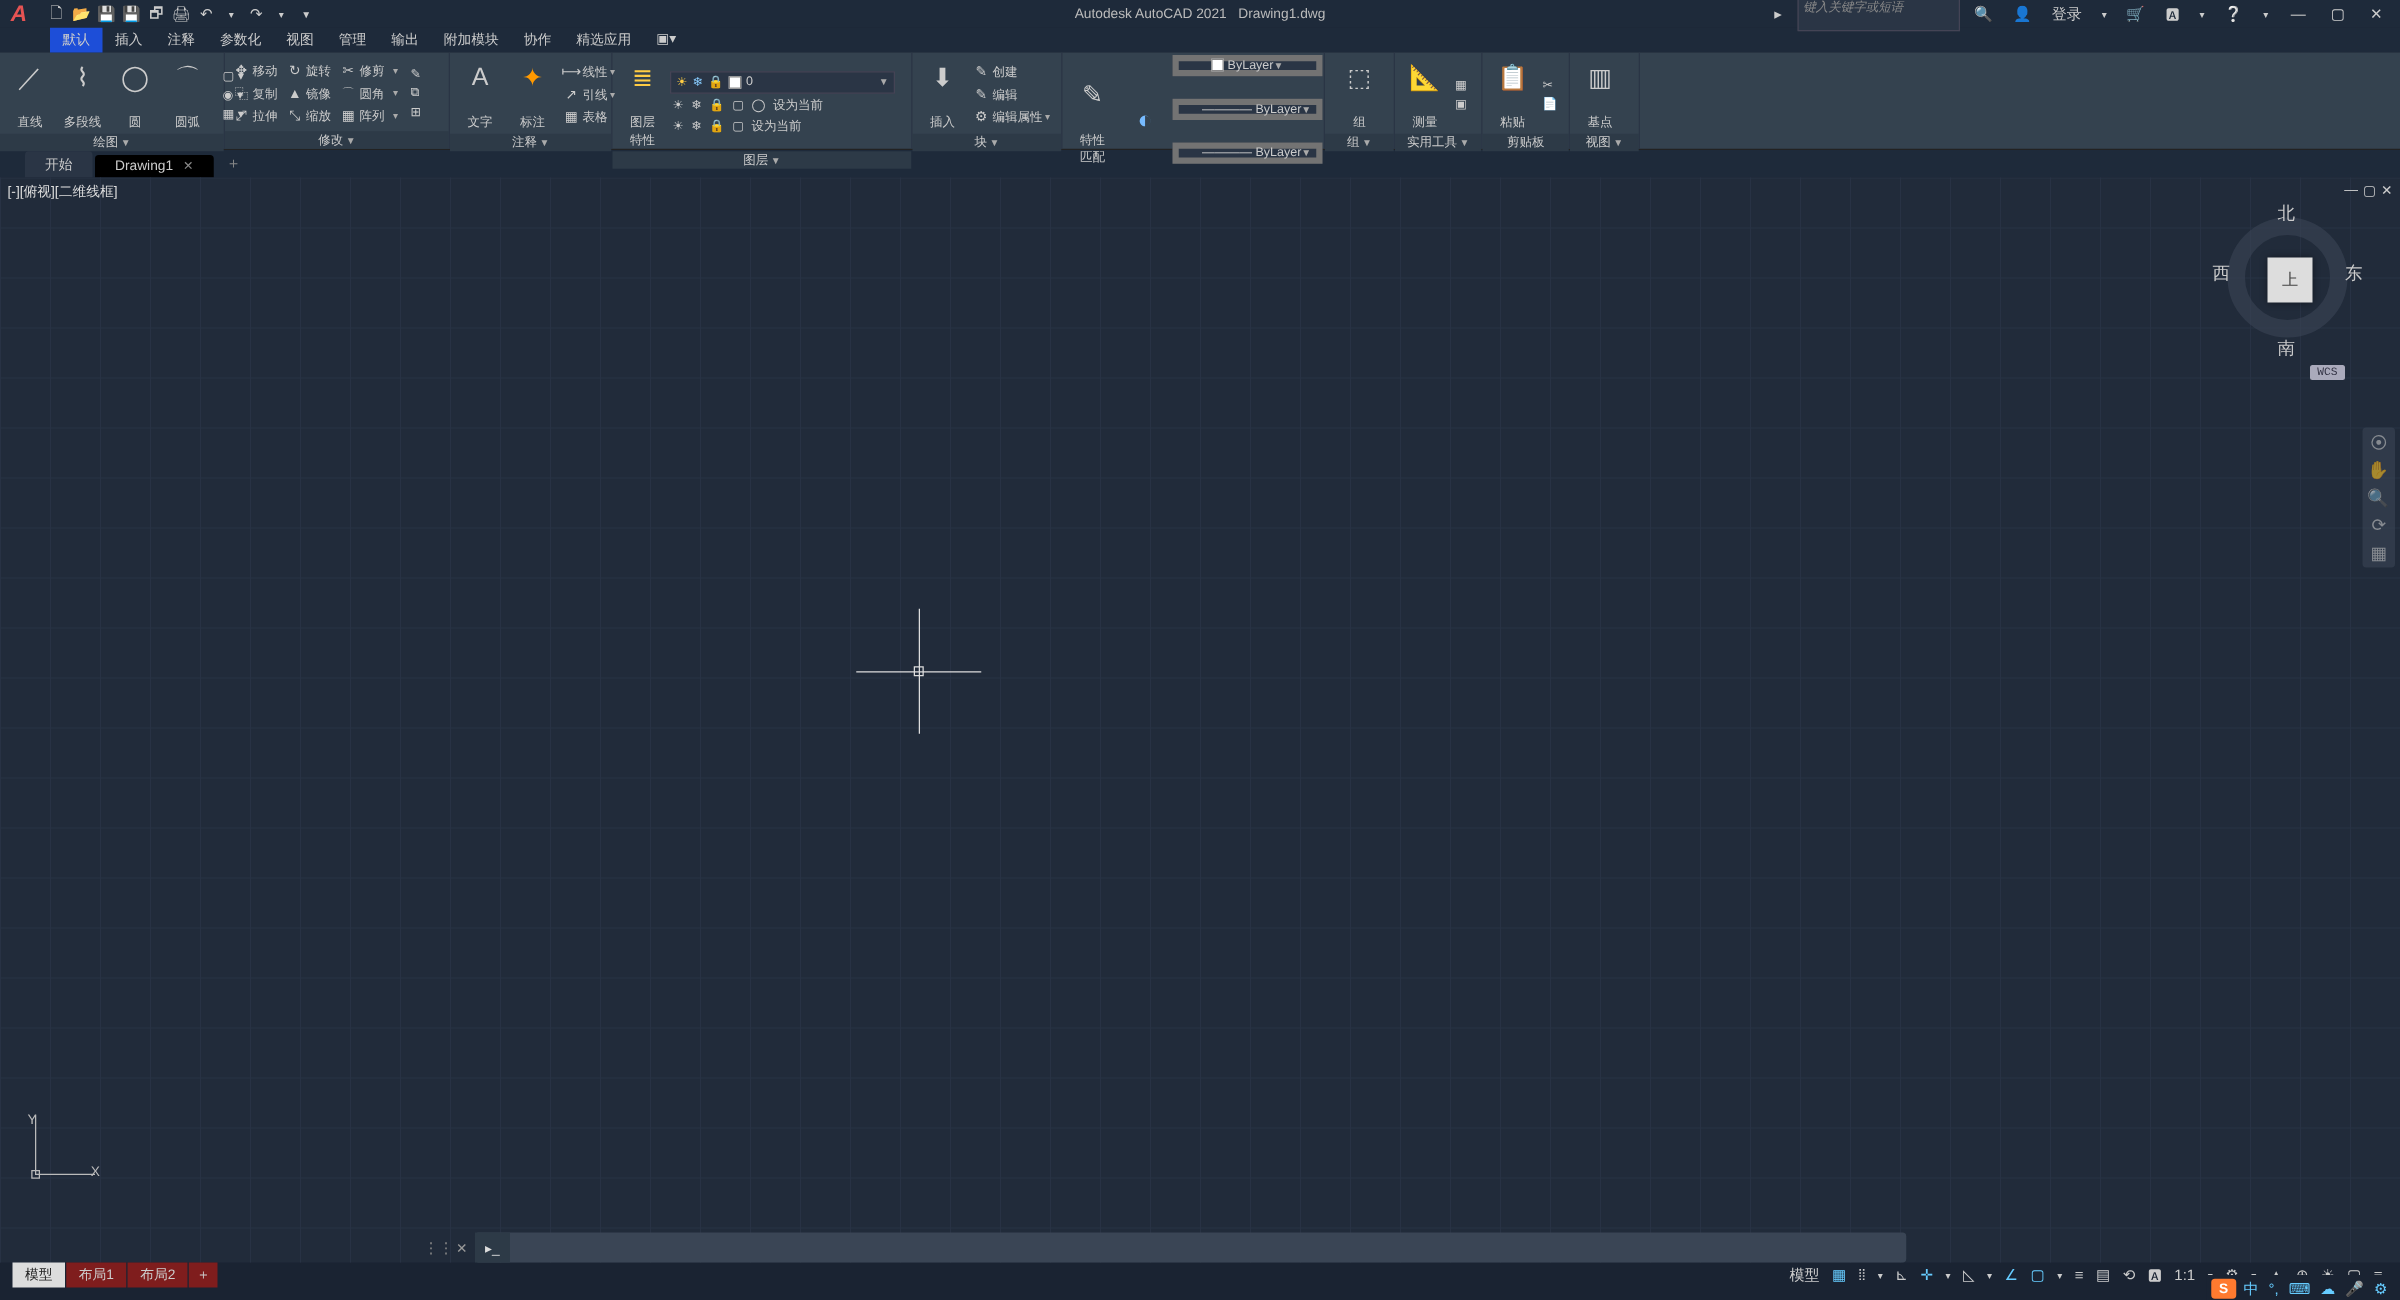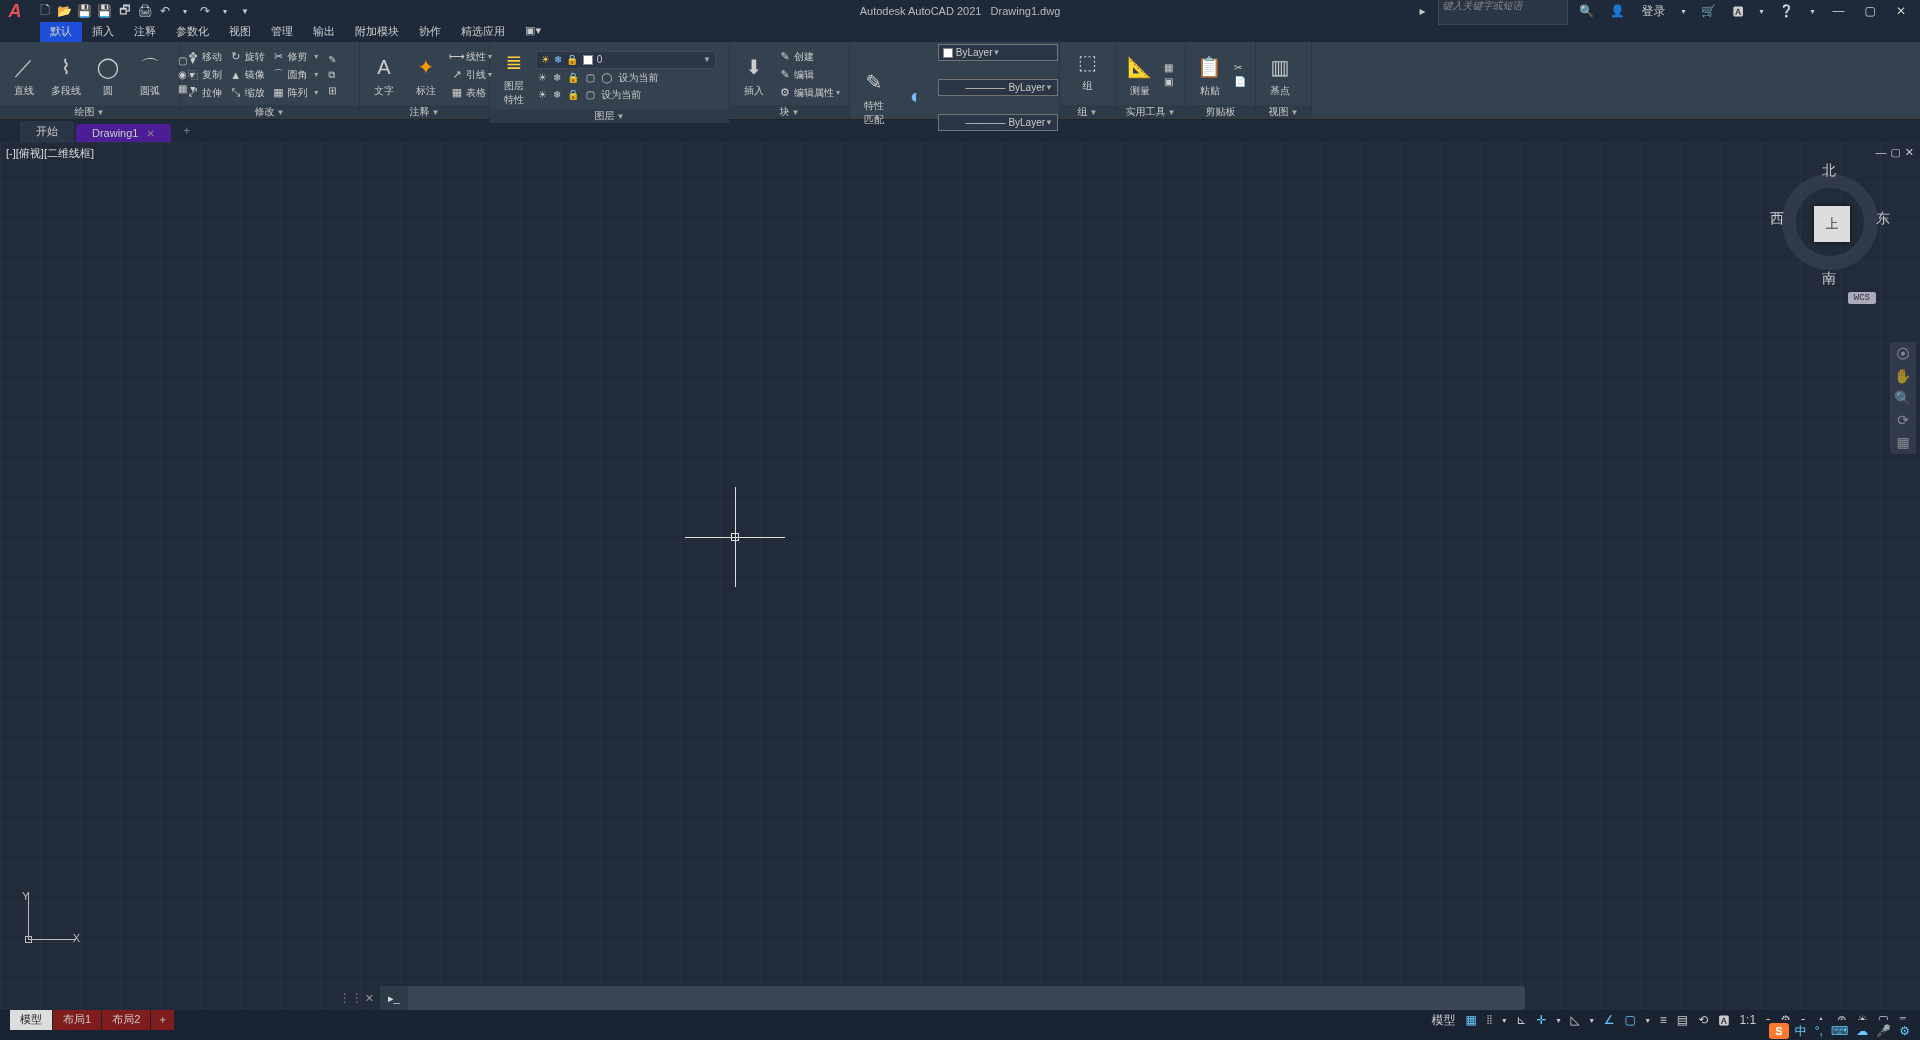--- a/index.html
+++ b/index.html
@@ -21,32 +21,32 @@
 .menuitem { padding:2px 10px; font-size:11px; color:#ccc; cursor:pointer; }
 .menuitem.active { background:#1d4ed8; }
 
 
 .ribbon { height:78px; background:#34424f; display:flex; border-bottom:1px solid #222; }
 .panel { border-right:1px solid #2a3545; display:flex; flex-direction:column; padding:2px 4px; position:relative; }
 .panel-body { flex:1; display:flex; align-items:center; gap:2px; }
 .panel-title { height:14px; font-size:10px; color:#ccc; text-align:center; background:#2d3a47; margin:0 -4px -2px -4px; display:flex; justify-content:center; align-items:center; gap:2px; }
 .big-btn { display:flex; flex-direction:column; align-items:center; gap:1px; padding:2px 4px; cursor:pointer; }
 .big-btn .ico { width:32px; height:32px; display:flex; align-items:center; justify-content:center; font-size:20px; color:#ccc; }
-.big-btn .lbl { font-size:10px; color:#ccc; white-space:nowrap; }
+.big-btn .lbl { font-size:10px; color:#ccc; white-space:nowrap;margin-top:12px; }
 .col { display:flex; flex-direction:column; gap:1px; }
 .small-row { display:flex; align-items:center; gap:2px; font-size:10px; color:#ccc; cursor:pointer; padding:1px 2px; white-space:nowrap; }
 .small-ico { width:14px; height:14px; display:inline-flex; align-items:center; justify-content:center; font-size:11px; }
 .layer-combo { width:180px; height:18px; background:#2a3545; border:1px solid #445; display:flex; align-items:center; padding:0 4px; font-size:10px; gap:4px; }
-.prop-combo { width:120px; height:17px; background:#2a3545; border:1px solid #737373; display:flex; align-items:center; padding:0 4px; font-size:10px; justify-content:flex-start; margin-bottom:17px; }
+.prop-combo { width:120px; height:17px; background:#2a3545; border:5px solid #737373; display:flex; align-items:center; padding:0 4px; font-size:10px; justify-content:center; margin-bottom:17px; }
 .dd { font-size:8px; color:#aaa; }
 
 
 .doc-tabs { height:22px; background:#1e2a3a; display:flex; align-items:flex-end; padding-left:20px; gap:2px; }
 .doc-tab { padding:3px 16px; font-size:11px; background:#2a3545; color:#ccc; border-radius:3px 3px 0 0; cursor:pointer; display:flex; gap:8px; align-items:center; }
-.doc-tab.active { background:#4c1d95;align-items:center; }
+.doc-tab.active { background:#000000;align-items:center; }
 .doc-tab .close { font-size:10px; color:#888; }
 .add-tab { padding:3px 8px; color:#888; cursor:pointer; }
 
 
 .viewport { position:absolute; top:142px; left:0; right:0; bottom:30px; background:#212b3a;
   background-image:linear-gradient(#283244 1px,transparent 1px),linear-gradient(90deg,#283244 1px,transparent 1px);
   background-size:40px 40px;padding-left:48px; }
 .vp-label { position:absolute; top:4px; left:6px; font-size:11px; color:#ddd; }
 .vp-ctrl { position:absolute; top:4px; right:6px; display:flex; gap:4px; }
 .vp-ctrl span { font-size:11px; cursor:pointer; color:#ccc; }

